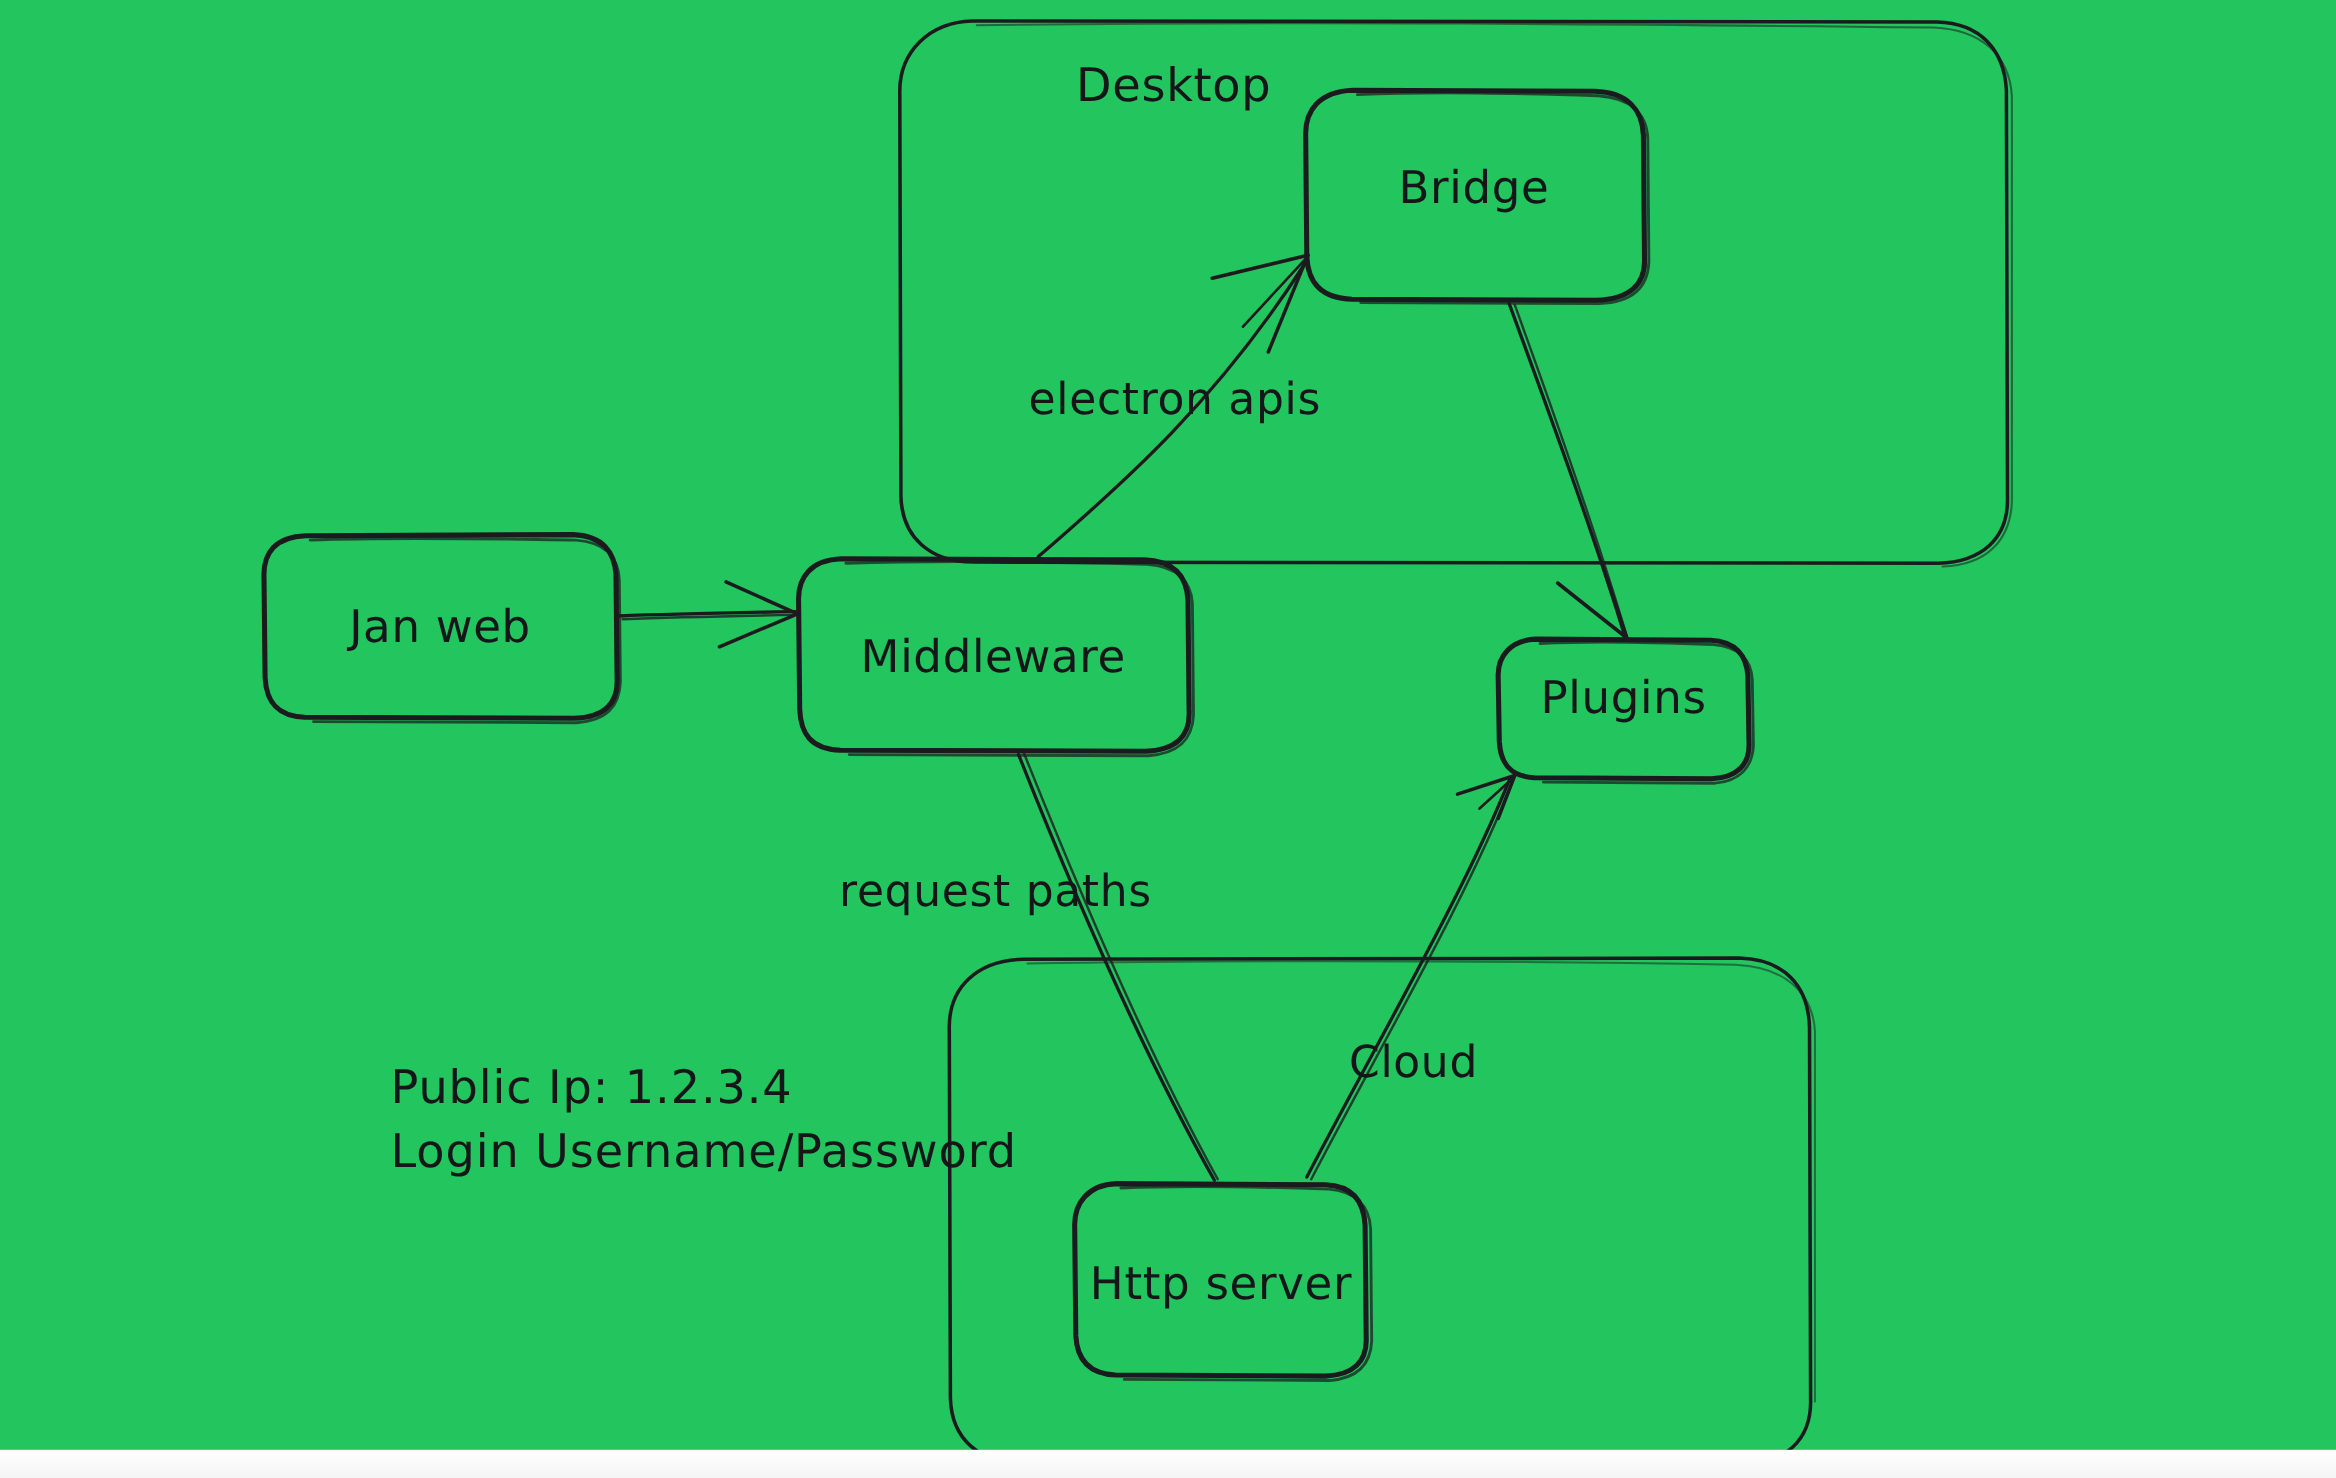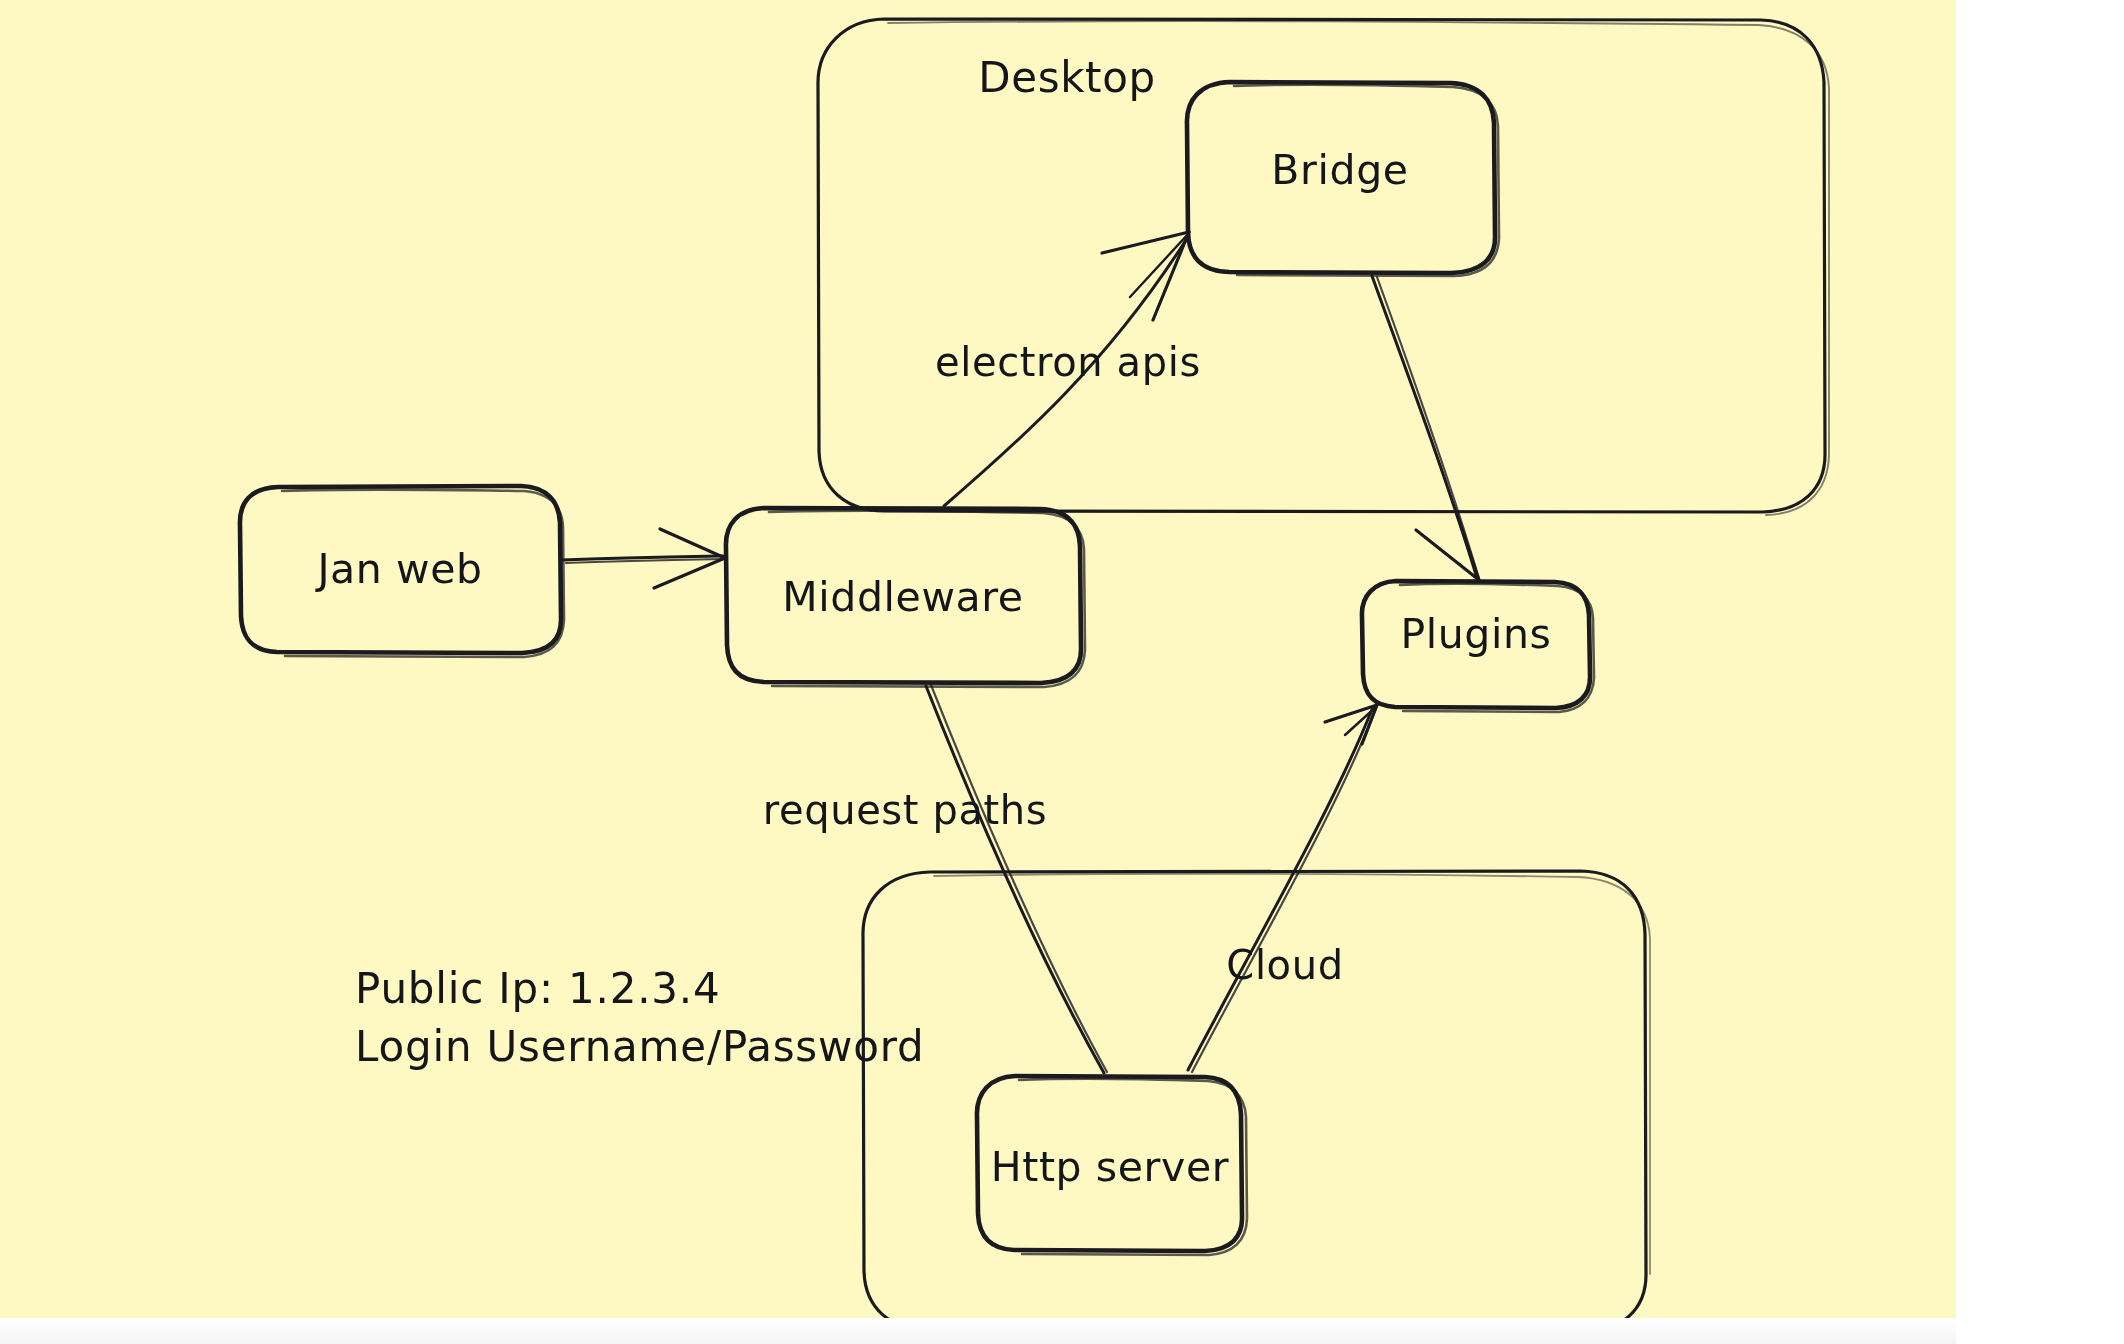--- a/index.html
+++ b/index.html
@@ -2,23 +2,23 @@
 <html><head>
 <meta charset="utf-8">
 <style>
   html, body {
     margin: 0;
     padding: 0;
     background: #ffffff;
   }
   #canvas-root {
     position: relative;
-    width: 1956px;
+    width: 2124px;
     height: 1344px;
-    background: #fef9c3;
+    background: #22c55e;
     overflow: hidden;
     font-family: "DejaVu Sans", sans-serif;
   }
   #bottom-gradient-band {
     position: absolute;
     left: 0;
     bottom: 0;
     width: 2124px;
     height: 26px;
     background: linear-gradient(to bottom, #ffffff 0%, #f4f4f4 100%);

